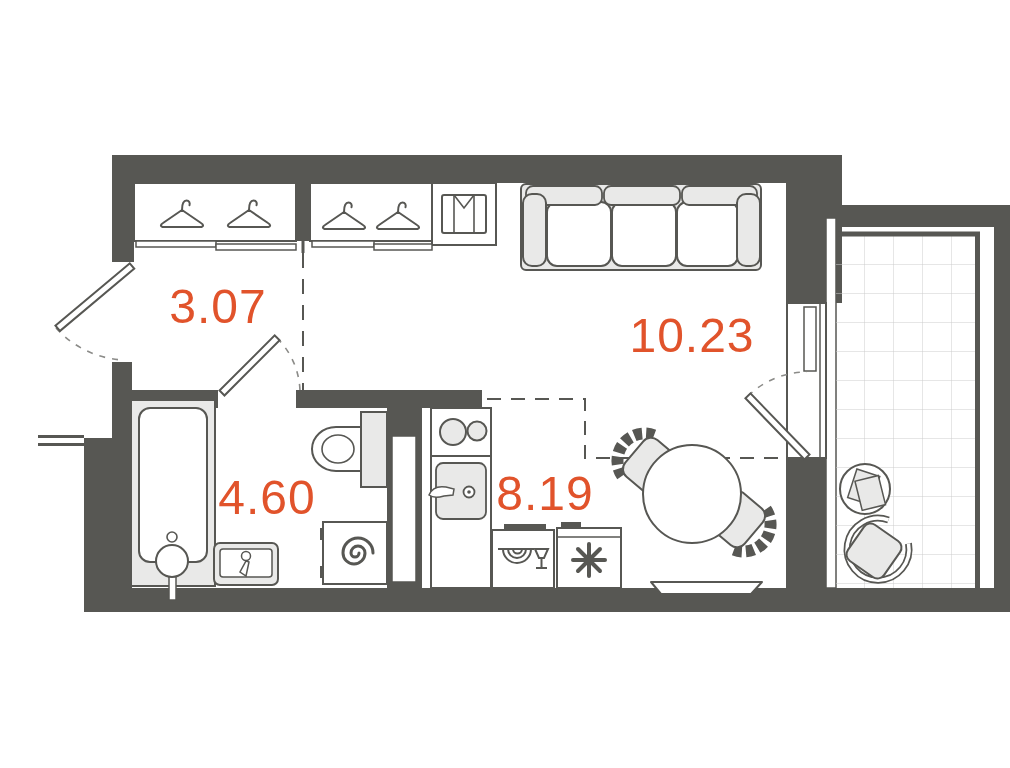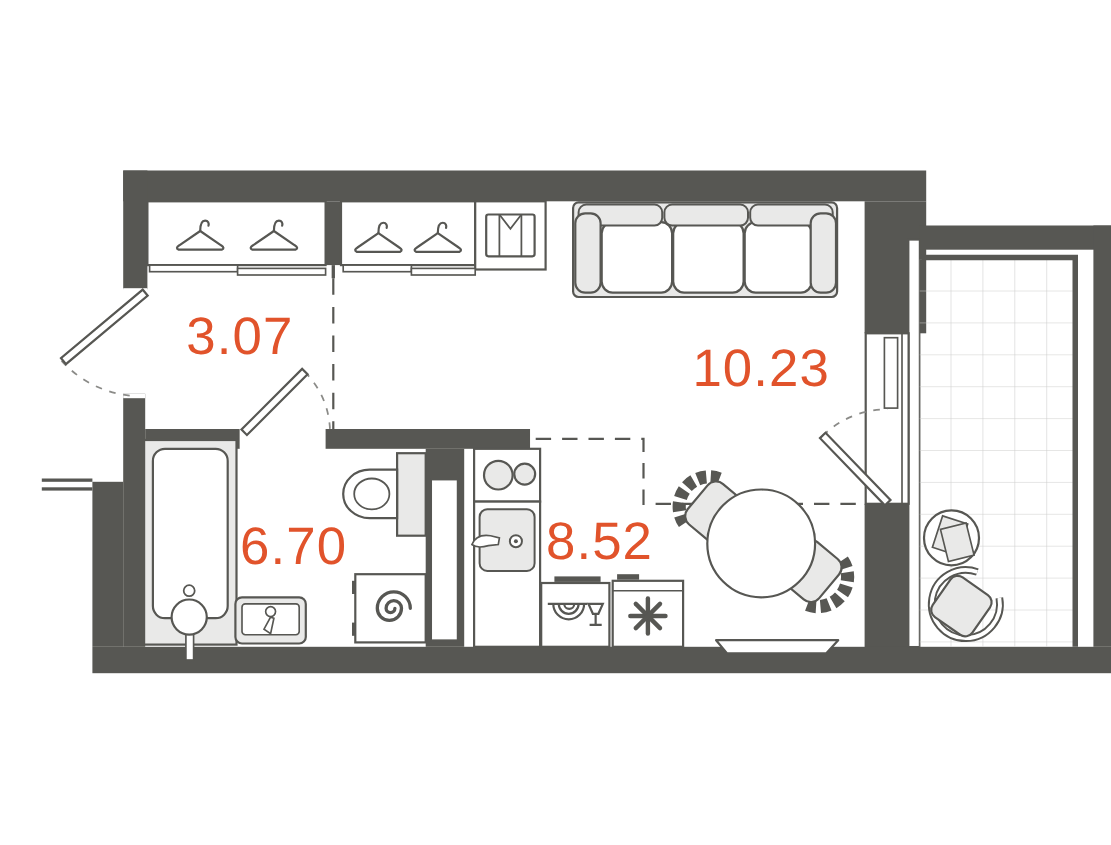--- a/index.html
+++ b/index.html
@@ -191,17 +191,17 @@
       <path d="M884.5,543.5 A31,31 0 1 1 864.5,520" fill="none" stroke="#fff" stroke-width="3.5"></path>
       <g transform="translate(850,551) rotate(35)">
         <rect x="-22" y="-22" width="44" height="44" rx="8" fill="#e9e9e8" stroke="#575753" stroke-width="2"></rect>
       </g>
     </g>
   </g>
 </svg>
 
 <div class="room-label" style="left:194px;top:306px;">3.07</div>
 <div class="room-label" style="left:668px;top:335px;">10.23</div>
-<div class="room-label" style="left:243px;top:497px;">6.70</div>
-<div class="room-label" style="left:521px;top:493px;">8.52</div>
+<div class="room-label" style="left:243px;top:497px;">4.60</div>
+<div class="room-label" style="left:521px;top:493px;">8.19</div>
 
 <div class="watermark">Новострой-СПб</div>
 </div>
 
 </body></html>

